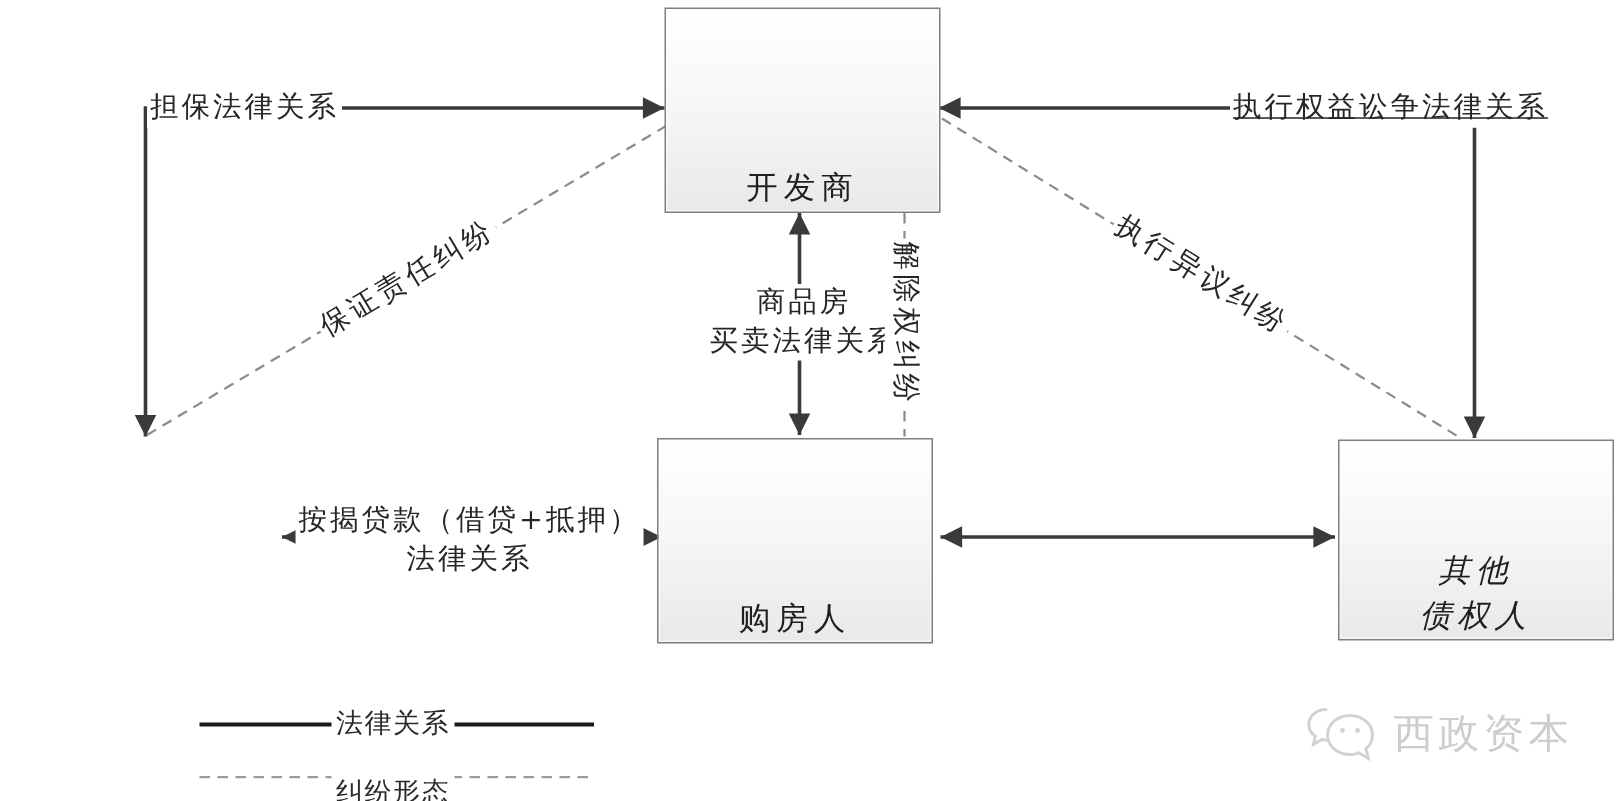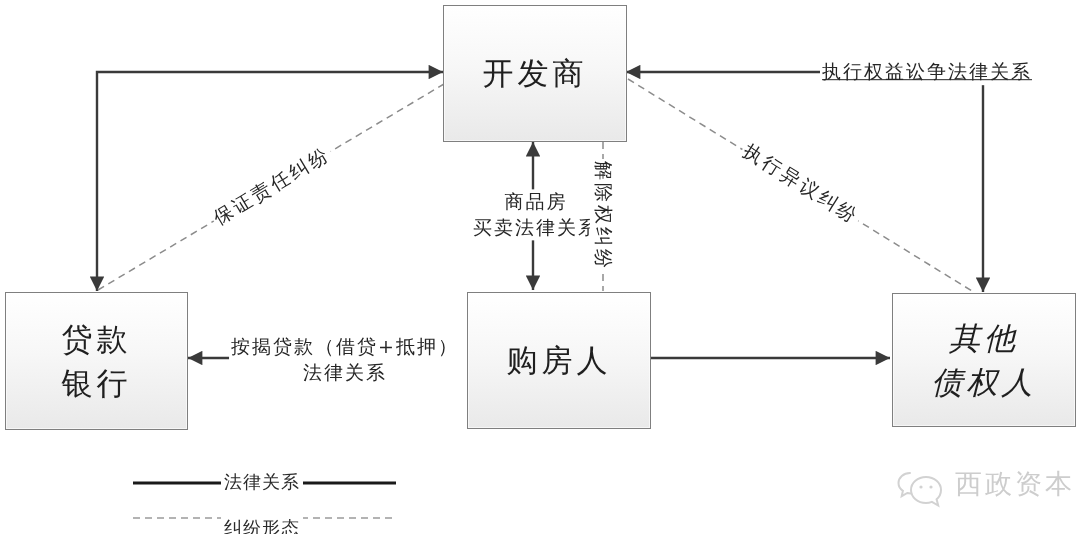--- a/index.html
+++ b/index.html
@@ -9,23 +9,23 @@
     background:#ffffff;
     overflow:hidden;
     font-family:"DejaVu Serif","Liberation Serif",serif;
   }
   #wires{position:absolute;left:0;top:0;z-index:1;}
   .node{
     position:absolute;z-index:2;
     border:1px solid #7f7f7f;
     background:linear-gradient(180deg,#ffffff 0%,#f7f7f7 45%,#e9e9e9 100%);
     box-shadow:inset 0 0 0 1px rgba(255,255,255,.6);
-    display:flex;align-items:center;justify-content:center;
+    display:flex;align-items:flex-end;justify-content:center;
     text-align:center;
-    font-size:31px;letter-spacing:4px;line-height:1.42;
+    font-size:21px;letter-spacing:4px;line-height:1.42;
     color:#1f1f1f;
     white-space:pre-line;
   }
   .edge-label{
     position:absolute;z-index:3;
     transform:translate(-50%,-50%);
     background:#ffffff;
     font-size:19px;letter-spacing:2px;line-height:1.35;
     color:#262626;
     white-space:pre-line;text-align:center;
@@ -36,22 +36,22 @@
   .edge-label.rot-vert{transform:translate(-50%,-50%) rotate(90deg);letter-spacing:3px;}
   .legend-label{
     position:absolute;z-index:3;
     transform:translate(-50%,-50%);
     background:#ffffff;
     font-size:18px;letter-spacing:1px;color:#2a2a2a;
     padding:0 3px;
   }
   #watermark{
     position:absolute;z-index:0;
-    right:5px;bottom:22px;
-    display:flex;gap:8px;
+    right:31px;bottom:22px;
+    display:flex;align-items:center;gap:8px;
   }
   #watermark-text{
     font-size:27px;letter-spacing:3px;
     color:#cdcdcd;
     text-shadow:1px 1px 0 #ffffff;
   }
 </style>
 </head>
 <body>
 
@@ -74,39 +74,36 @@
     <path d="M 628 79 L 972 291" fill="none" stroke="#8c8c8c" stroke-width="1.5" stroke-dasharray="7 5"></path>
     <path d="M 603 142 V 291" fill="none" stroke="#8c8c8c" stroke-width="1.5" stroke-dasharray="7 5"></path>
 
     <path d="M 133 483 H 396" fill="none" stroke="#1a1a1a" stroke-width="2.8"></path>
     <path d="M 133 518 H 396" fill="none" stroke="#9a9a9a" stroke-width="1.5" stroke-dasharray="7 5"></path>
   </svg>
 
   <div class="node" style="left:443px;top:5px;width:182px;height:135px;">
     <span>开发商</span>
   </div>
-  <div class="node" style="left:5px;top:292px;width:181px;height:136px;">
-    <span>贷款
-银行</span>
-  </div>
-  <div class="node" style="left:467px;top:292px;width:182px;height:135px;">
+  <div class="node" style="left:438px;top:292px;width:182px;height:135px;">
     <span>购房人</span>
   </div>
   <div class="node" style="left:892px;top:293px;width:182px;height:132px;font-style:italic;">
     <span>其他
 债权人</span>
   </div>
 
+  <div class="edge-label" style="left:163px;top:72px;white-space:nowrap;">担保法律关系</div>
   <div class="edge-label" style="left:927px;top:72px;white-space:nowrap;text-decoration:underline;">执行权益讼争法律关系</div>
   <div class="edge-label rot-ccw" style="left:272px;top:186px;white-space:nowrap;">保证责任纠纷</div>
   <div class="edge-label rot-cw" style="left:801px;top:184px;white-space:nowrap;">执行异议纠纷</div>
   <div class="edge-label" style="left:536px;top:215px;">商品房
 买卖法律关系</div>
   <div class="edge-label rot-vert" style="left:603px;top:216px;white-space:nowrap;">解除权纠纷</div>
-  <div class="edge-label" style="left:313px;top:360px;margin-left:32px;">按揭贷款（借贷+抵押）
+  <div class="edge-label" style="left:313px;top:360px;">按揭贷款（借贷+抵押）
 法律关系</div>
 
   <div class="legend-label" style="left:262px;top:482px;">法律关系</div>
   <div class="legend-label" style="left:262px;top:528px;">纠纷形态</div>
 
   <div id="watermark">
     <svg width="52" height="46" viewBox="0 0 52 46">
       <path d="M15 7 C8.5 7 3.5 11.5 3.5 17 c0 3.2 1.7 6 4.4 7.8 l-1.2 5.4 5.6-3.2 c1 .2 2 .4 3.1 .4" fill="none" stroke="#d2d2d2" stroke-width="2" stroke-linecap="round"></path>
       <path d="M31 11 c-8.3 0-15 5.8-15 13 0 7.2 6.7 13 15 13 2.1 0 4.1-.4 5.9-1.1 l6.3 3.6-1.6-6.2 c2.7-2.3 4.4-5.6 4.4-9.3 0-7.2-6.7-13-15-13 z" fill="none" stroke="#d2d2d2" stroke-width="2" stroke-linecap="round"></path>
       <circle cx="26" cy="21" r="1.6" fill="#d2d2d2"></circle>

